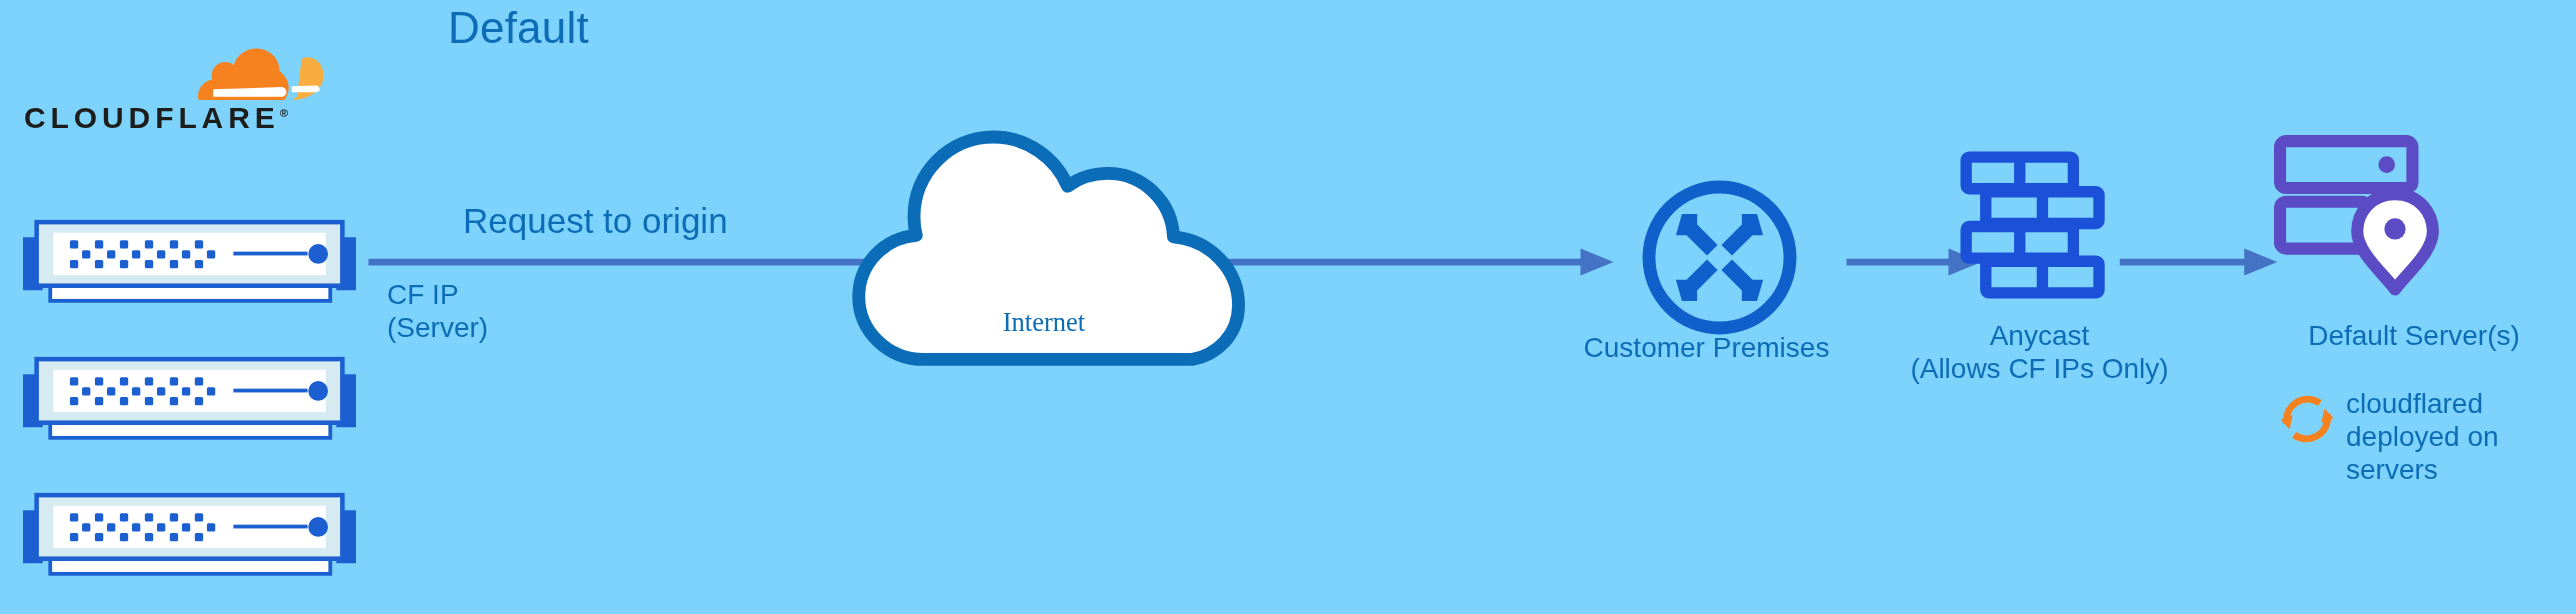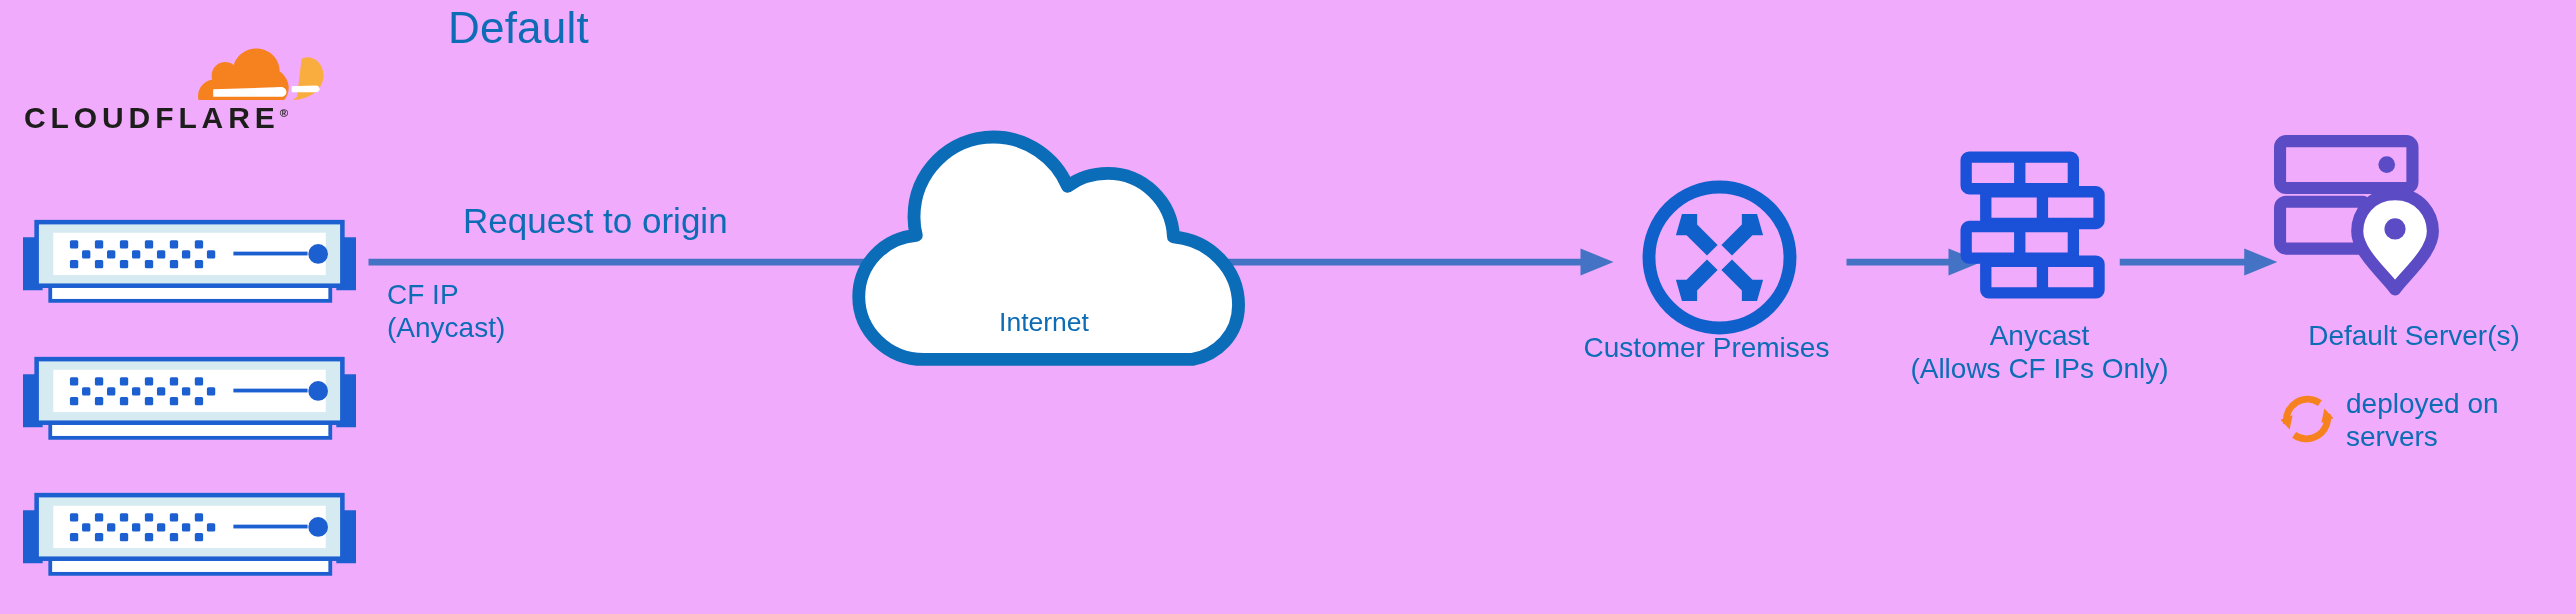--- a/index.html
+++ b/index.html
@@ -8,21 +8,21 @@
     background: #ffffff;
   }
   body {
     font-family: "Liberation Sans", sans-serif;
     -webkit-font-smoothing: antialiased;
   }
   #canvas {
     position: relative;
     width: 2576px;
     height: 614px;
-    background: #f0abfc;
+    background: #7dd3fc;
     overflow: hidden;
   }
   .abs { position: absolute; }
 
   
   #diagram-title {
     left: 448px;
     top: 3px;
     font-size: 44px;
     color: #0d6cb5;
@@ -57,21 +57,21 @@
   .blue-label {
     color: #0c6cb5;
     font-size: 28px;
     line-height: 33px;
     white-space: nowrap;
   }
   .blue-label.center { text-align: center; }
 
   #label-request-to-origin { left: 463px; top: 204px; font-size: 35px; }
   #label-cf-ip { left: 387px; top: 278px; }
-  #label-internet { left: 938px; top: 306px; width: 212px; font-size: 26.5px; }
+  #label-internet { left: 938px; top: 306px; width: 212px; font-size: 26.5px; font-family: Liberation Serif, serif; }
   #label-cpe { left: 1502px; top: 331px; width: 409px; }
   #label-firewall { left: 1869px; top: 319px; width: 341px; }
   #label-origin-server { left: 2255px; top: 319px; width: 318px; }
   #label-cloudflared { left: 2346px; top: 387px; width: 227px; line-height: 33px; }
 
   
   #connector-cf-to-cpe { left: 363px; top: 241px; width: 1256px; height: 42px; }
   #connector-cpe-to-firewall { left: 1846px; top: 241px; width: 136px; height: 42px; }
   #connector-firewall-to-origin { left: 2119px; top: 241px; width: 159px; height: 42px; }
   .connector svg { display: block; width: 100%; height: 100%; }
@@ -194,21 +194,21 @@
         <rect x="194" y="62" width="11" height="11" rx="2"></rect>
           <rect x="227" y="62" width="11" height="11" rx="2"></rect>
       </g>
       <rect x="278" y="51" width="98" height="5" fill="#1b5fd0"></rect>
       <circle cx="390" cy="54" r="13" fill="#1b5fd0"></circle>
     </svg>
   </div>
 
   <div class="abs blue-label" id="label-cf-ip">
     <div>CF IP</div>
-    <div>(Anycast)</div>
+    <div>(Server)</div>
   </div>
 
   <div class="abs blue-label" id="label-request-to-origin">Request to origin</div>
 
   <div class="abs connector" id="connector-cf-to-cpe">
     <svg viewBox="0 0 1660 56" xmlns="http://www.w3.org/2000/svg">
       <line x1="0" y1="28" x2="1622" y2="28" stroke="#4472c4" stroke-width="9"></line>
       <polygon points="1616,10 1660,28 1616,46" fill="#4472c4"></polygon>
     </svg>
   </div>
@@ -296,18 +296,19 @@
   <div class="abs icon" id="icon-cloudflared-sync">
     <svg viewBox="0 0 82 82" xmlns="http://www.w3.org/2000/svg">
       <path d="M 14 47 A 28 28 0 0 1 58 20" fill="none" stroke="#f6821f" stroke-width="9"></path>
       <polygon points="22,36 6,42 18,55" fill="#f6821f"></polygon>
       <path d="M 68 35 A 28 28 0 0 1 24 62" fill="none" stroke="#f6821f" stroke-width="9"></path>
       <polygon points="60,46 76,40 64,27" fill="#f6821f"></polygon>
     </svg>
   </div>
 
   <div class="abs blue-label" id="label-cloudflared">
+    <div>cloudflared</div>
     <div>deployed on</div>
     <div>servers</div>
   </div>
 
 </div>
 
 
 </body></html>

